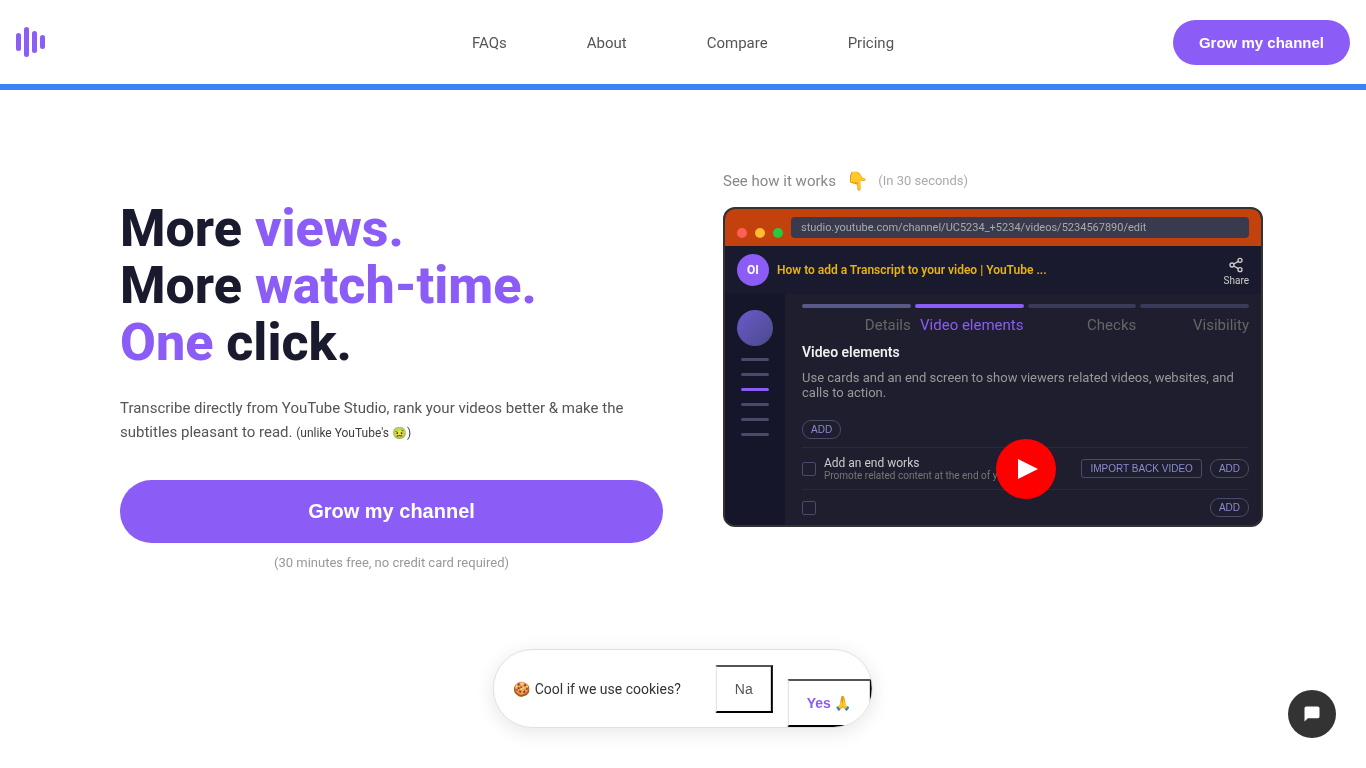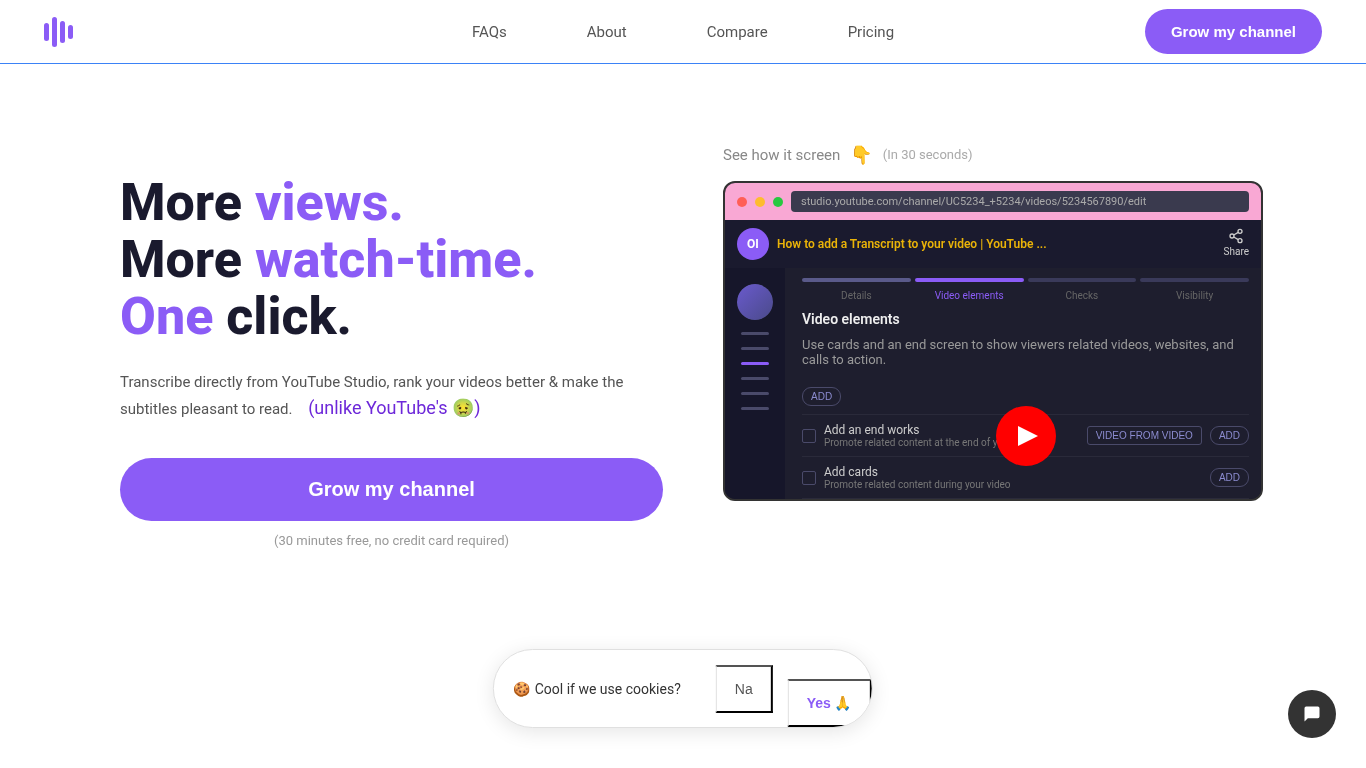--- a/index.html
+++ b/index.html
@@ -11,23 +11,23 @@
       height: 768px;
       overflow: hidden;
       position: relative;
     }
 
     
     nav {
       display: flex;
       align-items: center;
       justify-content: space-between;
-      padding: 0 44px;
-      height: 64px;
-      border-bottom: 1px solid #3b82f6;
+      padding: 0 16px;
+      height: 90px;
+      border-bottom: 6px solid #3b82f6;
     }
     .nav-logo {
       display: flex;
       align-items: center;
       gap: 4px;
     }
     .logo-bars {
       display: flex;
       align-items: center;
       gap: 3px;
@@ -99,23 +99,22 @@
       color: #1a1a2e;
     }
 
     .hero-subtext {
       font-size: 15px;
       color: #555;
       line-height: 1.6;
       margin-bottom: 36px;
     }
     .hero-subtext .muted {
-      color: #6d28d9;
-      font-size: 18px;
-      margin-left: 12px;
+      color: #404040;
+      font-size: 12px;
     }
 
     .hero-btn {
       display: block;
       width: 100%;
       background: #8b5cf6;
       color: white;
       border: none;
       padding: 20px 40px;
       border-radius: 50px;
@@ -158,24 +157,24 @@
       overflow: hidden;
       width: 540px;
       height: 320px;
       background: #1a1a2e;
       position: relative;
       border: 2px solid #333;
     }
 
     
     .browser-bar {
-      background: #f9a8d4;
+      background: #c2410c;
       padding: 8px 12px;
       display: flex;
-      align-items: center;
+      align-items: flex-end;
       gap: 8px;
     }
     .browser-dot {
       width: 10px;
       height: 10px;
       border-radius: 50%;
     }
     .browser-dot.red { background: #ff5f57; }
     .browser-dot.yellow { background: #febc2e; }
     .browser-dot.green { background: #28c840; }
@@ -188,21 +187,21 @@
       color: #aaa;
       text-overflow: ellipsis;
       overflow: hidden;
       white-space: nowrap;
     }
 
     
     .yt-header {
       background: #1a1a2e;
       display: flex;
-      align-items: flex-start;
+      align-items: flex-end;
       justify-content: space-between;
       padding: 8px 12px;
     }
     .yt-header-left {
       display: flex;
       align-items: center;
       gap: 8px;
     }
     .yt-channel-avatar {
       width: 32px;
@@ -393,22 +392,22 @@
     .wizard-step.completed {
       background: #5a5a8a;
     }
     .wizard-labels {
       display: flex;
       gap: 4px;
       margin-bottom: 10px;
     }
     .wizard-label {
       flex: 1;
-      text-align: center;
-      font-size: 10px;
+      text-align: right;
+      font-size: 15px;
       color: #666;
     }
     .wizard-label.active {
       color: #8b5cf6;
     }
 
     .yt-nav-btns {
       display: flex;
       justify-content: flex-end;
       gap: 6px;
@@ -475,21 +474,21 @@
       <span>Transcribe directly from YouTube Studio, rank your videos better &amp; make the subtitles pleasant to read.</span>
       <span class="muted">(unlike YouTube's 🤢)</span>
     </p>
 
     <button class="hero-btn">Grow my channel</button>
     <p class="hero-btn-note">(30 minutes free, no credit card required)</p>
   </div>
 
   <div class="hero-right">
     <div class="video-label">
-      <span>See how it screen</span>
+      <span>See how it works</span>
       <span class="hand-icon">👇</span>
       <span class="seconds">(In 30 seconds)</span>
     </div>
 
     <div class="video-container">
 
       <div class="browser-bar">
         <div class="browser-dot red"></div>
         <div class="browser-dot yellow"></div>
         <div class="browser-dot green"></div>
@@ -554,37 +553,33 @@
           <div style="position:relative;">
             <div class="studio-item">
               <div class="studio-item-left">
                 <div style="width:14px;height:14px;border:1px solid #4a4a6a;border-radius:2px;"></div>
                 <div>
                   <div class="studio-item-label">Add an end works</div>
                   <div class="studio-item-desc">Promote related content at the end of your video</div>
                 </div>
               </div>
               <div style="display:flex;gap:4px;align-items:center;">
-                <button class="import-btn">VIDEO FROM VIDEO</button>
+                <button class="import-btn">IMPORT BACK VIDEO</button>
                 <button class="add-btn">ADD</button>
               </div>
             </div>
 
             <div class="yt-play-overlay">
               <div class="yt-play-triangle"></div>
             </div>
           </div>
 
           <div class="studio-item">
             <div class="studio-item-left">
               <div style="width:14px;height:14px;border:1px solid #4a4a6a;border-radius:2px;"></div>
-              <div>
-                <div class="studio-item-label">Add cards</div>
-                <div class="studio-item-desc">Promote related content during your video</div>
-              </div>
             </div>
             <button class="add-btn">ADD</button>
           </div>
 
           <div class="yt-nav-btns">
             <button class="yt-back-btn">BACK</button>
             <button class="yt-next-btn">NEXT</button>
           </div>
         </div>
       </div>

